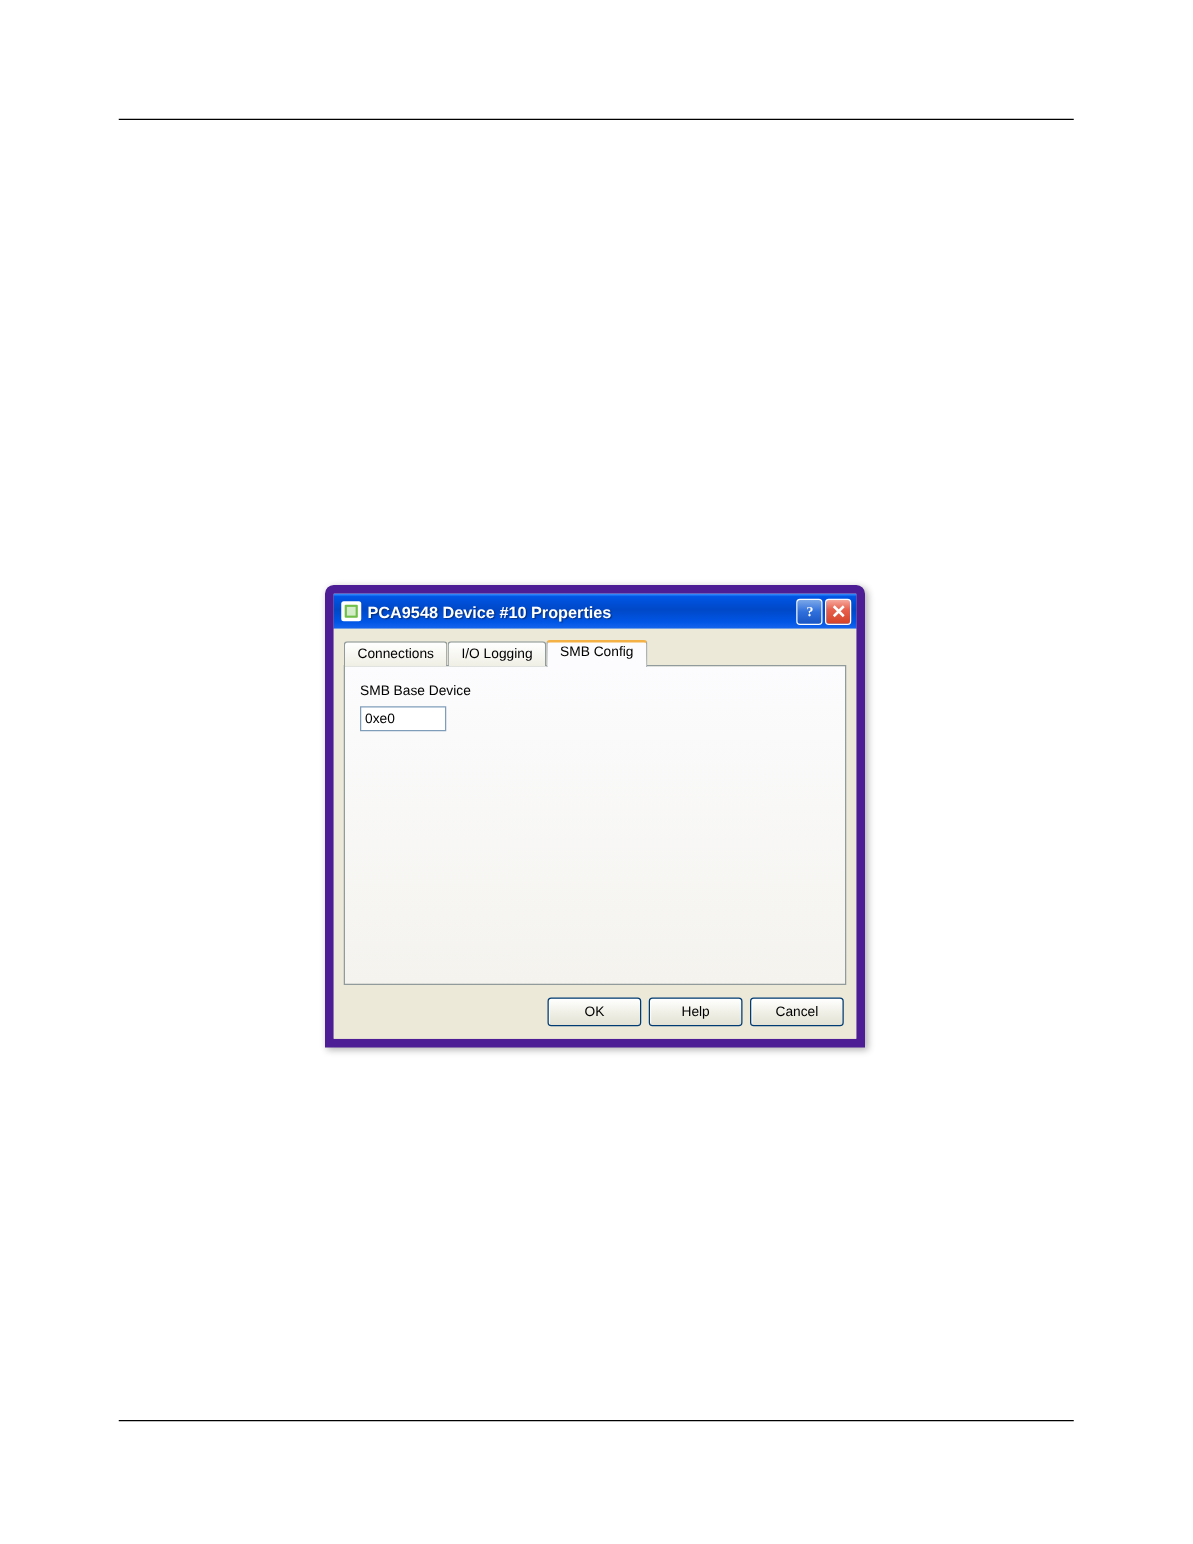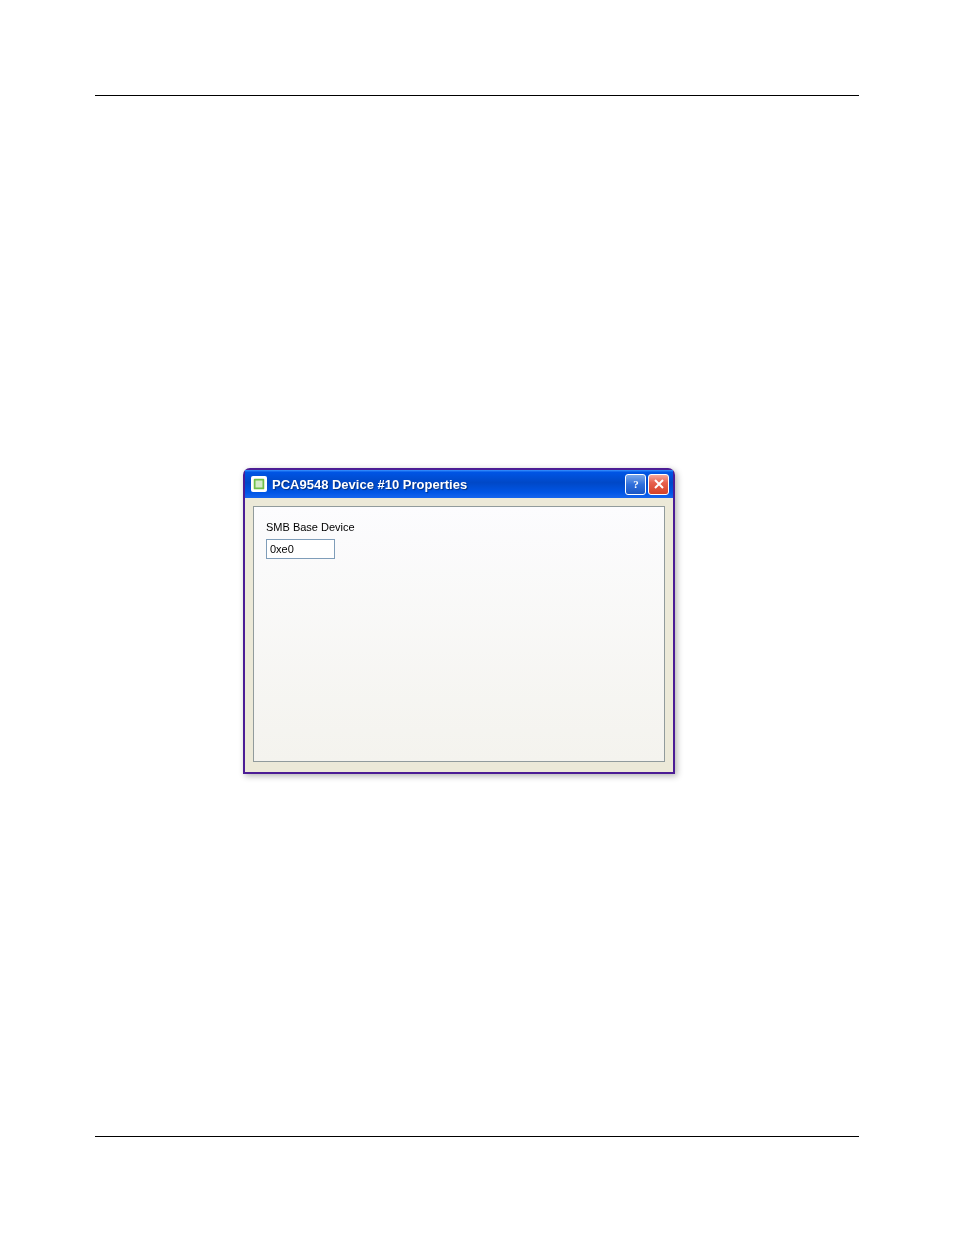--- a/index.html
+++ b/index.html
@@ -27,23 +27,23 @@
       position: absolute;
       bottom: 98px;
       left: 95px;
       right: 95px;
       height: 1px;
       background: #000;
     }
     .dialog-window {
       position: absolute;
       top: 468px;
-      left: 243px;
+      left: 260px;
       width: 432px;
-      border: 2px solid #4c1d95;
+      border: 7px solid #4c1d95;
       border-radius: 7px 7px 0 0;
       box-shadow: 2px 2px 6px rgba(0,0,0,0.3);
       background: #ece9d8;
     }
     .title-bar {
       height: 28px;
       background: linear-gradient(to bottom, #3a95ff 0%, #0055e5 8%, #0048c7 45%, #0055e5 80%, #1665ee 100%);
       display: flex;
       align-items: center;
       padding: 0 4px 0 6px;
@@ -190,18 +190,28 @@
       </div>
       <div class="title-btn close-btn">
         <svg width="12" height="12" viewBox="0 0 12 12">
             <path d="M2 2 L10 10 M10 2 L2 10" stroke="#fff" stroke-width="2"></path>
           </svg>
       </div>
     </div>
   </div>
 
   <div class="dialog-body">
+    <div class="tabs-row">
+      <div class="tab inactive">Connections</div>
+      <div class="tab inactive">I/O Logging</div>
+      <div class="tab active">SMB Config</div>
+    </div>
     <div class="tab-content">
       <div class="field-label">SMB Base Device</div>
       <input type="text" class="text-input" value="0xe0" style="">
     </div>
+    <div class="button-row">
+      <button class="dialog-btn">OK</button>
+      <button class="dialog-btn">Help</button>
+      <button class="dialog-btn">Cancel</button>
+    </div>
   </div>
 </div>
 
 </body></html>

